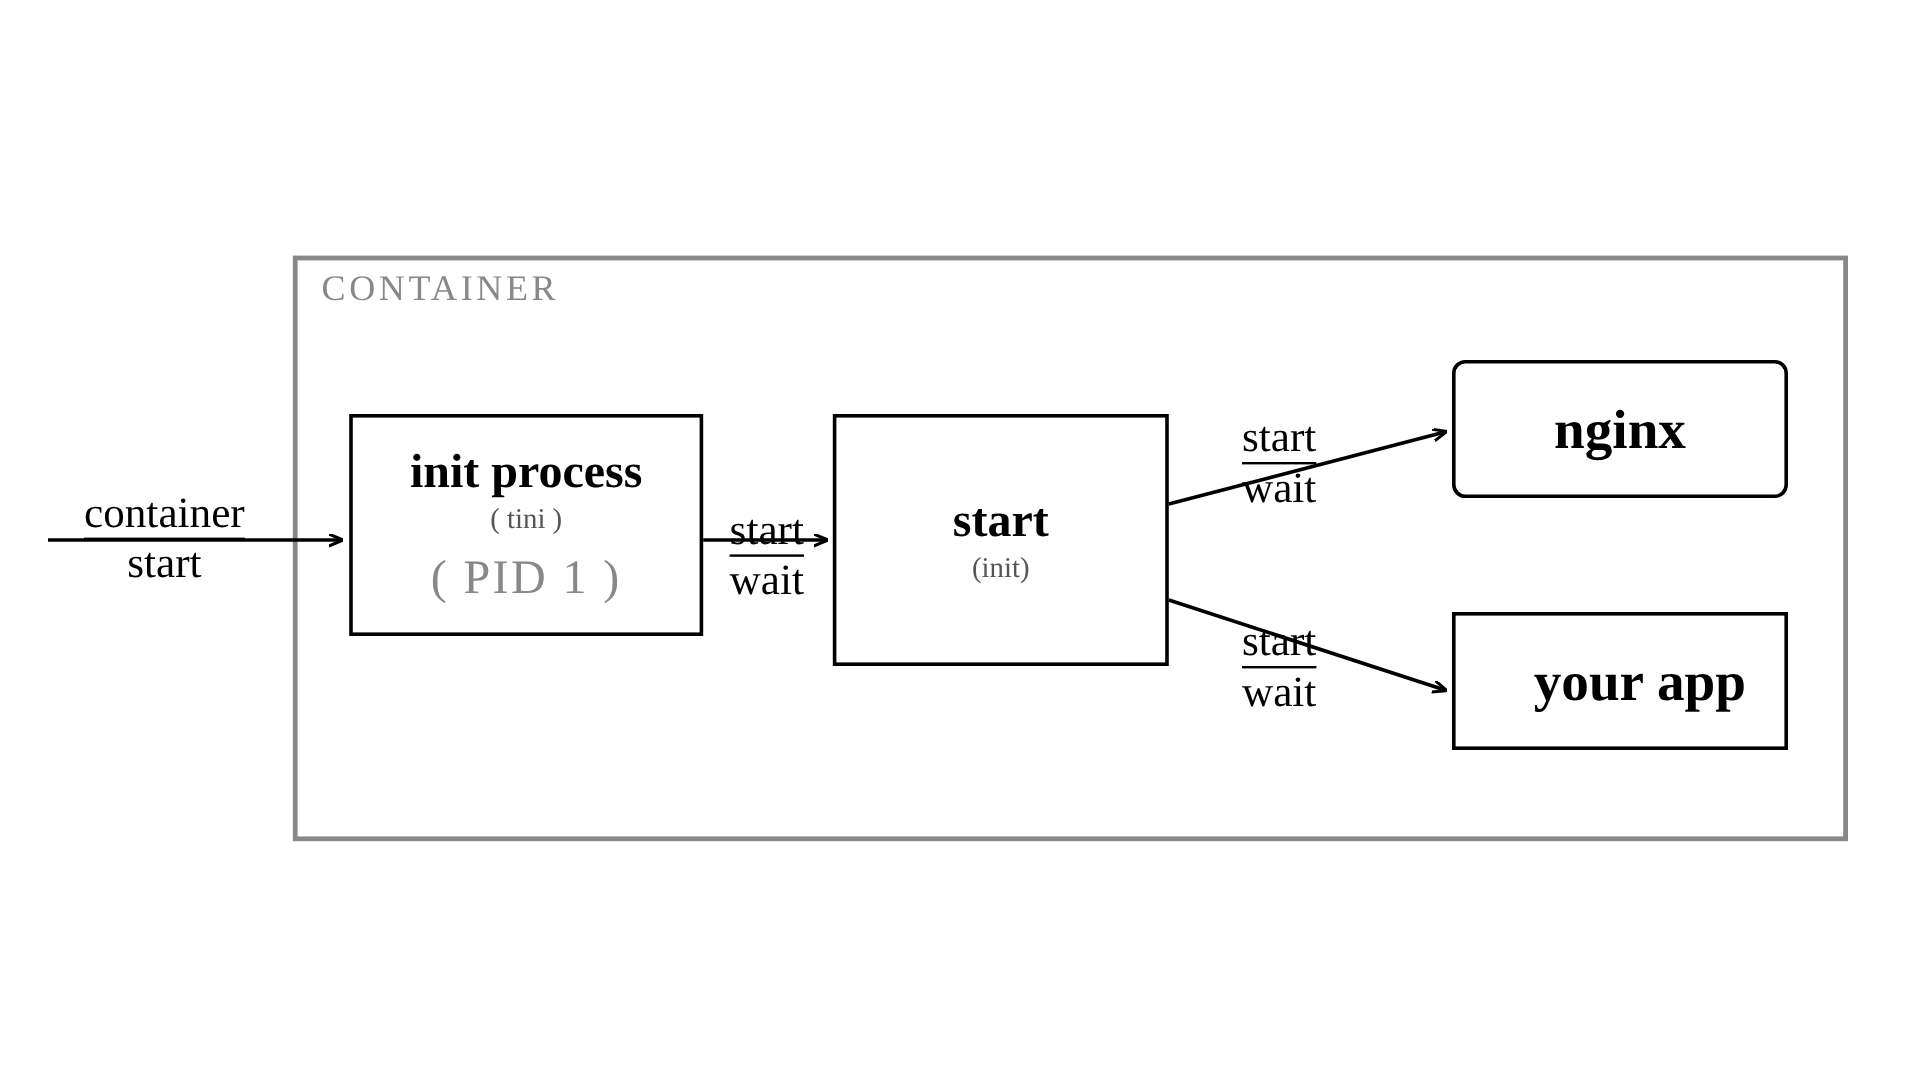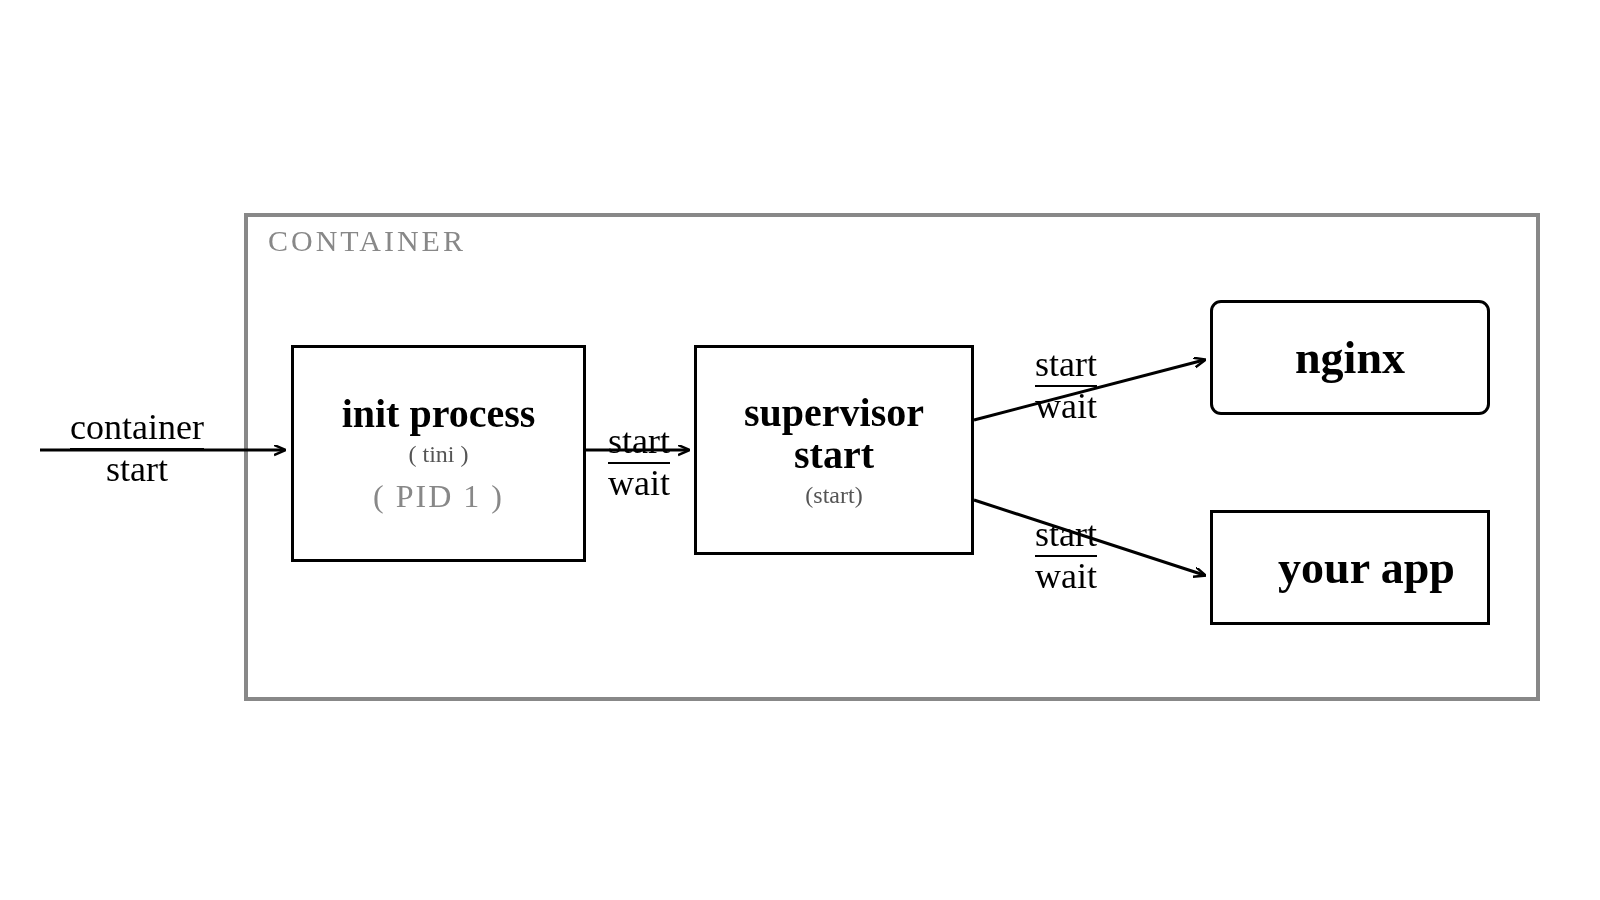--- a/index.html
+++ b/index.html
@@ -36,21 +36,21 @@
       display: flex;
       flex-direction: column;
       align-items: center;
       justify-content: center;
       text-align: center;
     }
     .box-init {
       left: 291px;
       top: 345px;
       width: 295px;
-      height: 217px;
+      height: 185px;
     }
     .box-super {
       left: 694px;
       top: 345px;
       width: 280px;
       height: 210px;
     }
     .box-nginx {
       left: 1210px;
       top: 300px;
@@ -75,21 +75,21 @@
       font-size: 46px;
       color: #000000;
       font-weight: 700;
     }
     .sub-line {
       font-size: 24px;
       color: #555555;
       margin-top: 6px;
     }
     .pid-line {
-      font-size: 32px;
+      font-size: 40px;
       color: #888888;
       margin-top: 10px;
       letter-spacing: 2px;
     }
     .edge-label {
       position: absolute;
       font-size: 36px;
       color: #000000;
       text-align: left;
       line-height: 1.1;
@@ -114,23 +114,22 @@
 <div class="container-frame"></div>
 <div class="container-label">CONTAINER</div>
 
 <div class="box box-init">
   <div class="title-line">init process</div>
   <div class="sub-line">( tini )</div>
   <div class="pid-line">( PID 1 )</div>
 </div>
 
 <div class="box box-super">
-  <div class="title-line">supervisor</div>
   <div class="title-line">start</div>
-  <div class="sub-line">(start)</div>
+  <div class="sub-line">(init)</div>
 </div>
 
 <div class="box box-nginx">
   <div class="title-single">nginx</div>
 </div>
 
 <div class="box box-app">
   <div class="title-single">your app</div>
 </div>
 

